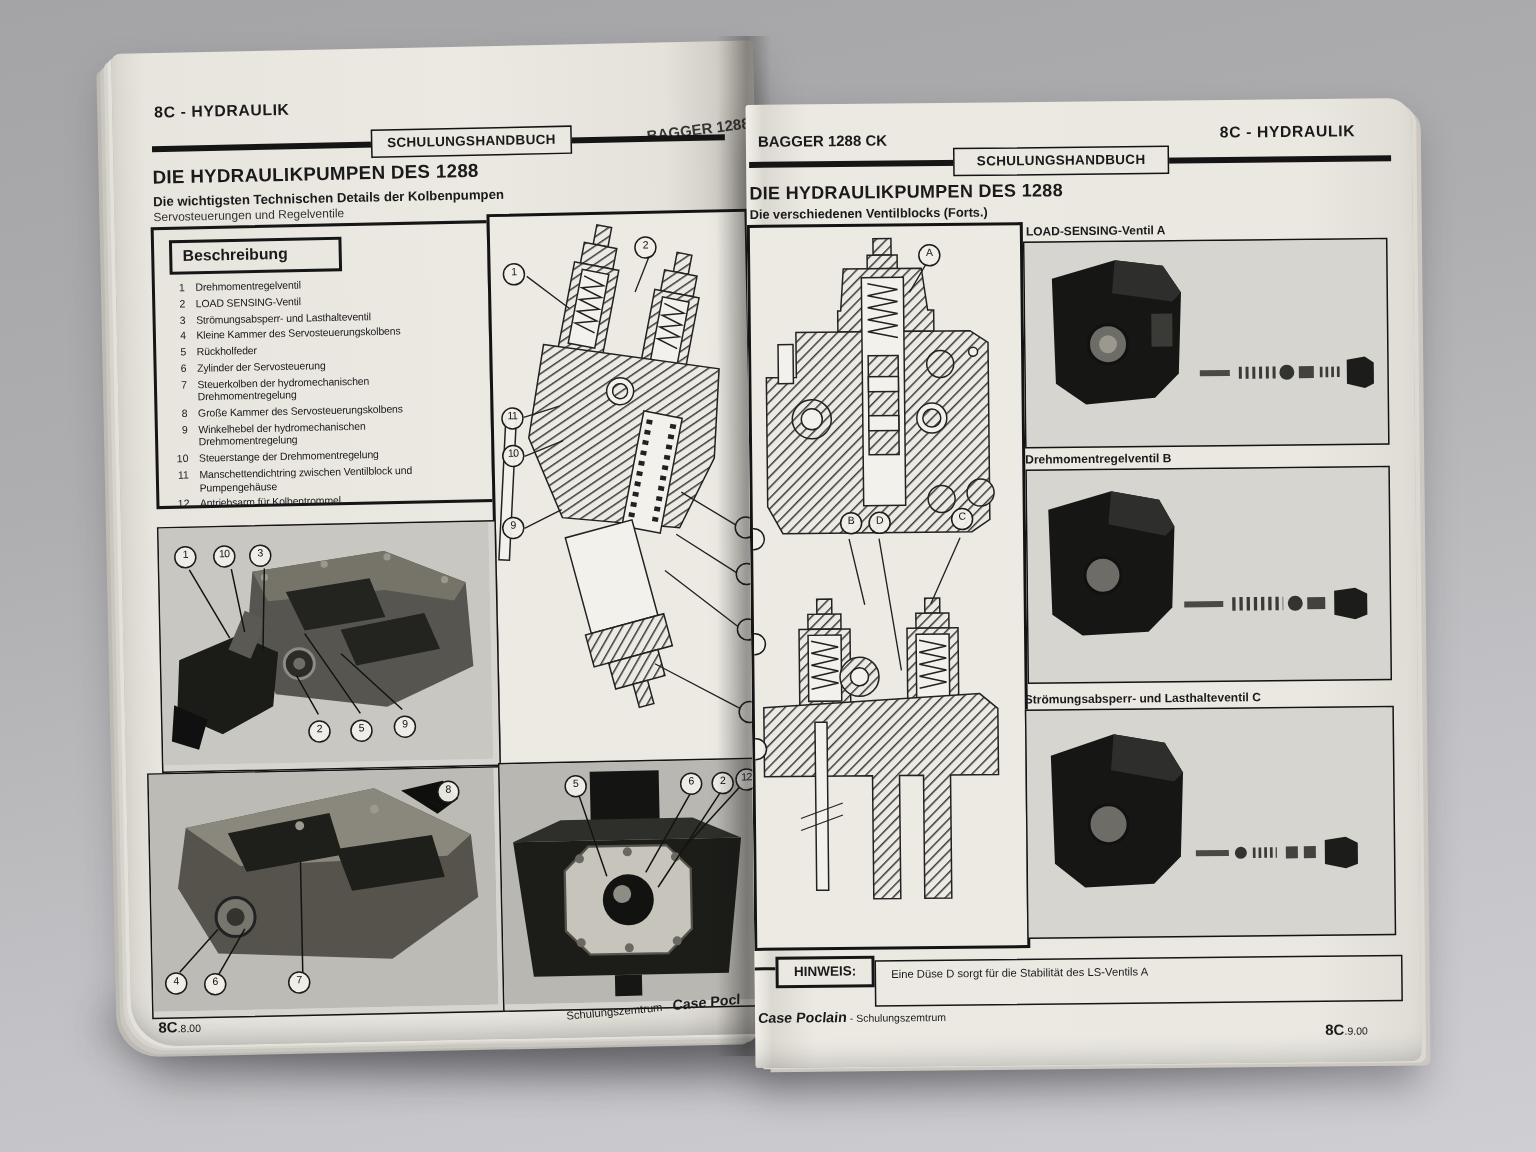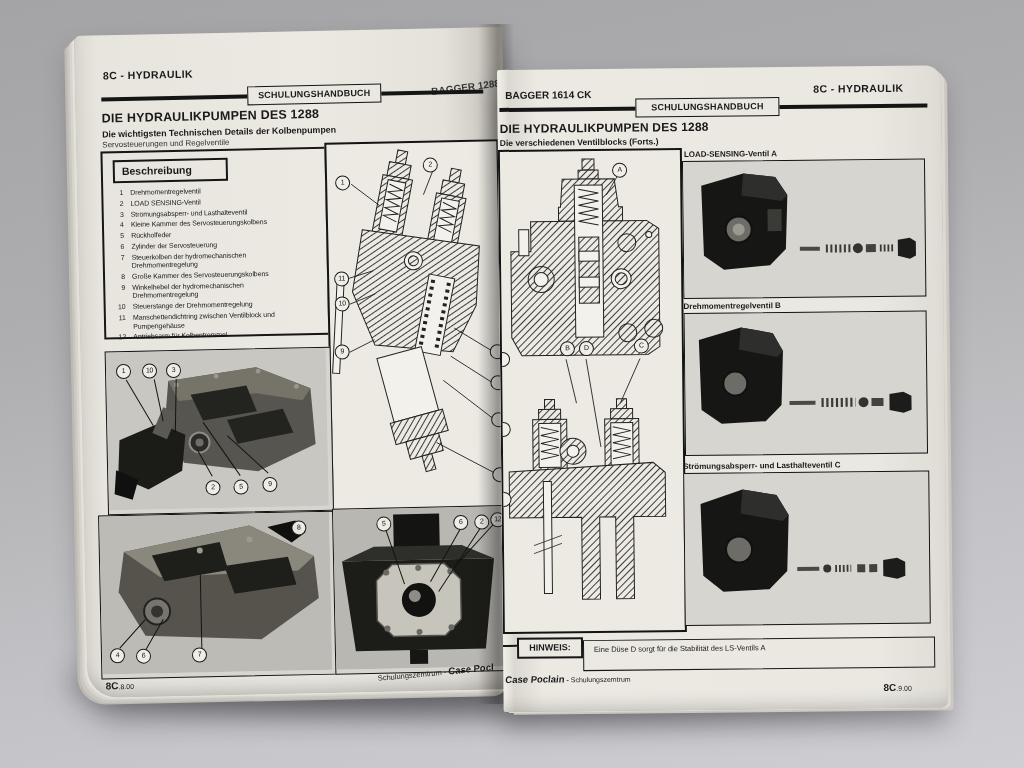--- a/index.html
+++ b/index.html
@@ -282,21 +282,21 @@
       <div class="co" style="left:157px;top:6px">12</div>
     </div>
 
     <div class="t lp-footer-left"><span class="code">8C</span><span>.8.00</span></div>
     <div class="t lp-footer-right"><span>Schulungszemtrum - </span><span class="logo">Case Pocl</span></div>
   </div>
 
   <div class="gutter"></div>
 
   <div class="page right-page">
-    <div class="t b rp-model">BAGGER 1614 CK</div>
+    <div class="t b rp-model">BAGGER 1288 CK</div>
     <div class="t b rp-section">8C - HYDRAULIK</div>
     <div class="rule rp-rule"></div>
     <div class="banner rp-banner">SCHULUNGSHANDBUCH</div>
     <div class="t b rp-title">DIE HYDRAULIKPUMPEN DES 1288</div>
     <div class="t b rp-sub">Die verschiedenen Ventilblocks (Forts.)</div>
 
     <div class="figure rp-fig-main">
       <svg viewBox="0 0 176 476" width="176" height="476">
         <g stroke="#222" stroke-width="1" fill="none">
           <rect x="82" y="8" width="12" height="11" fill="url(#hatch)"></rect>

